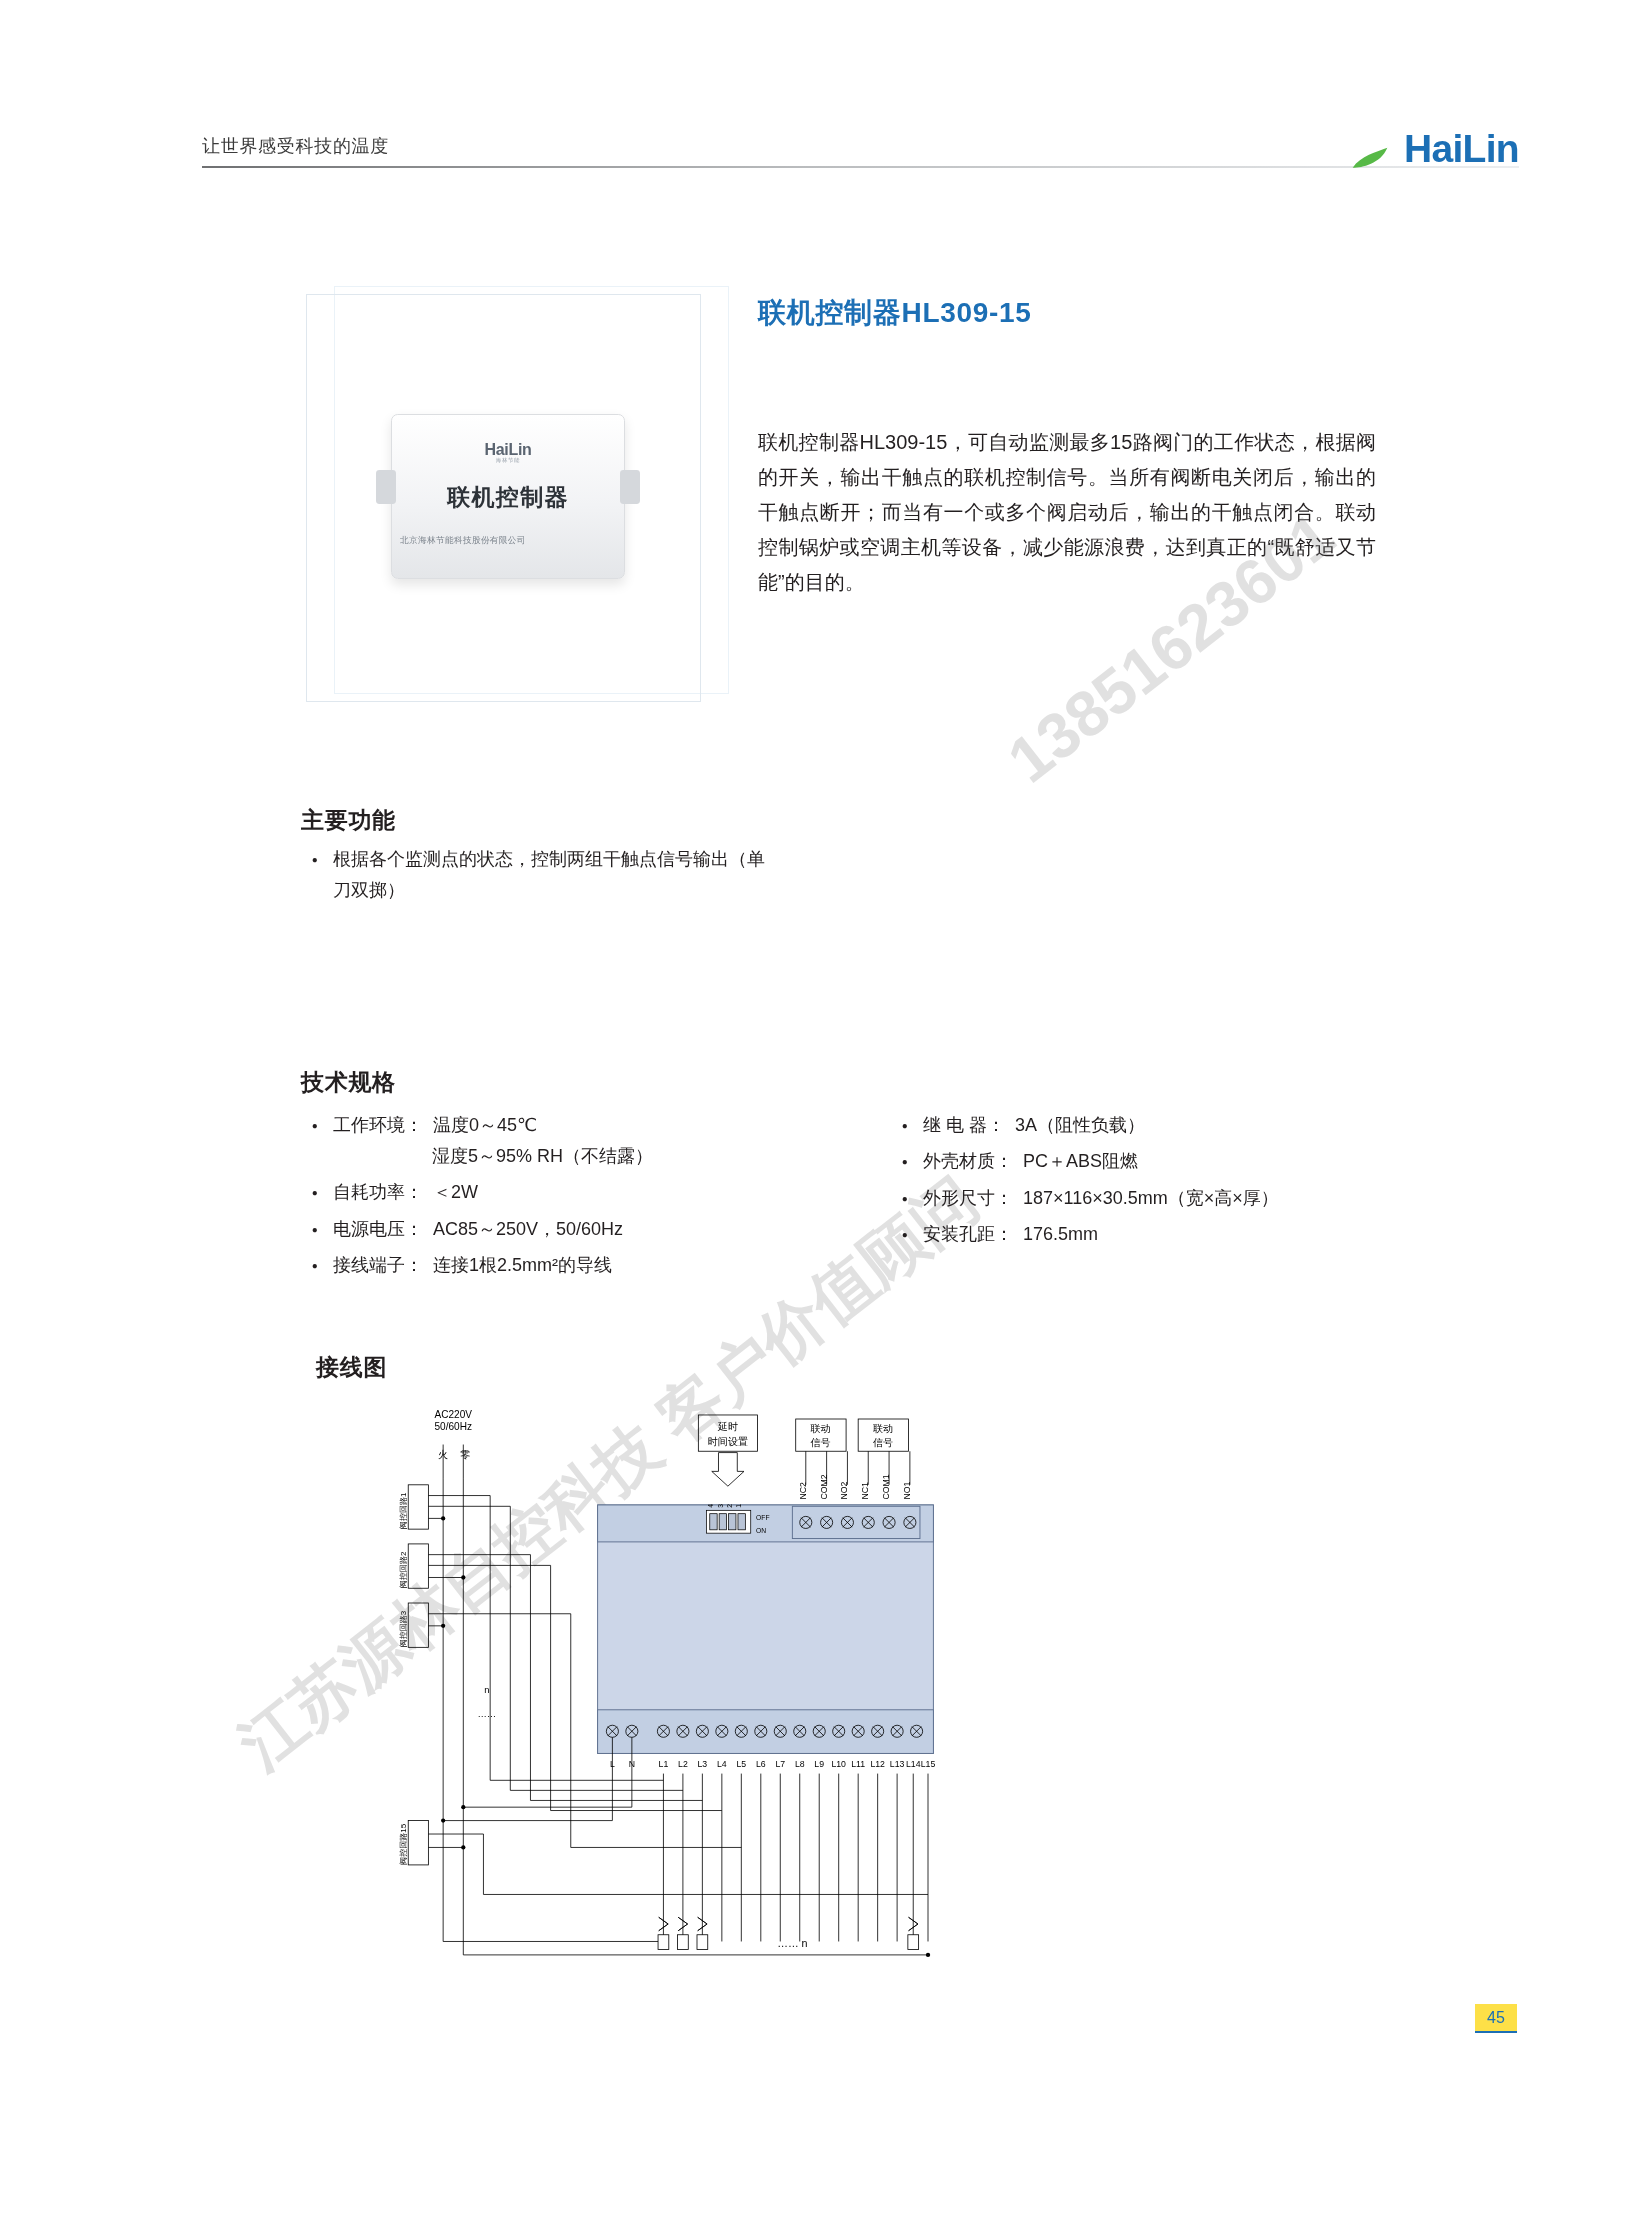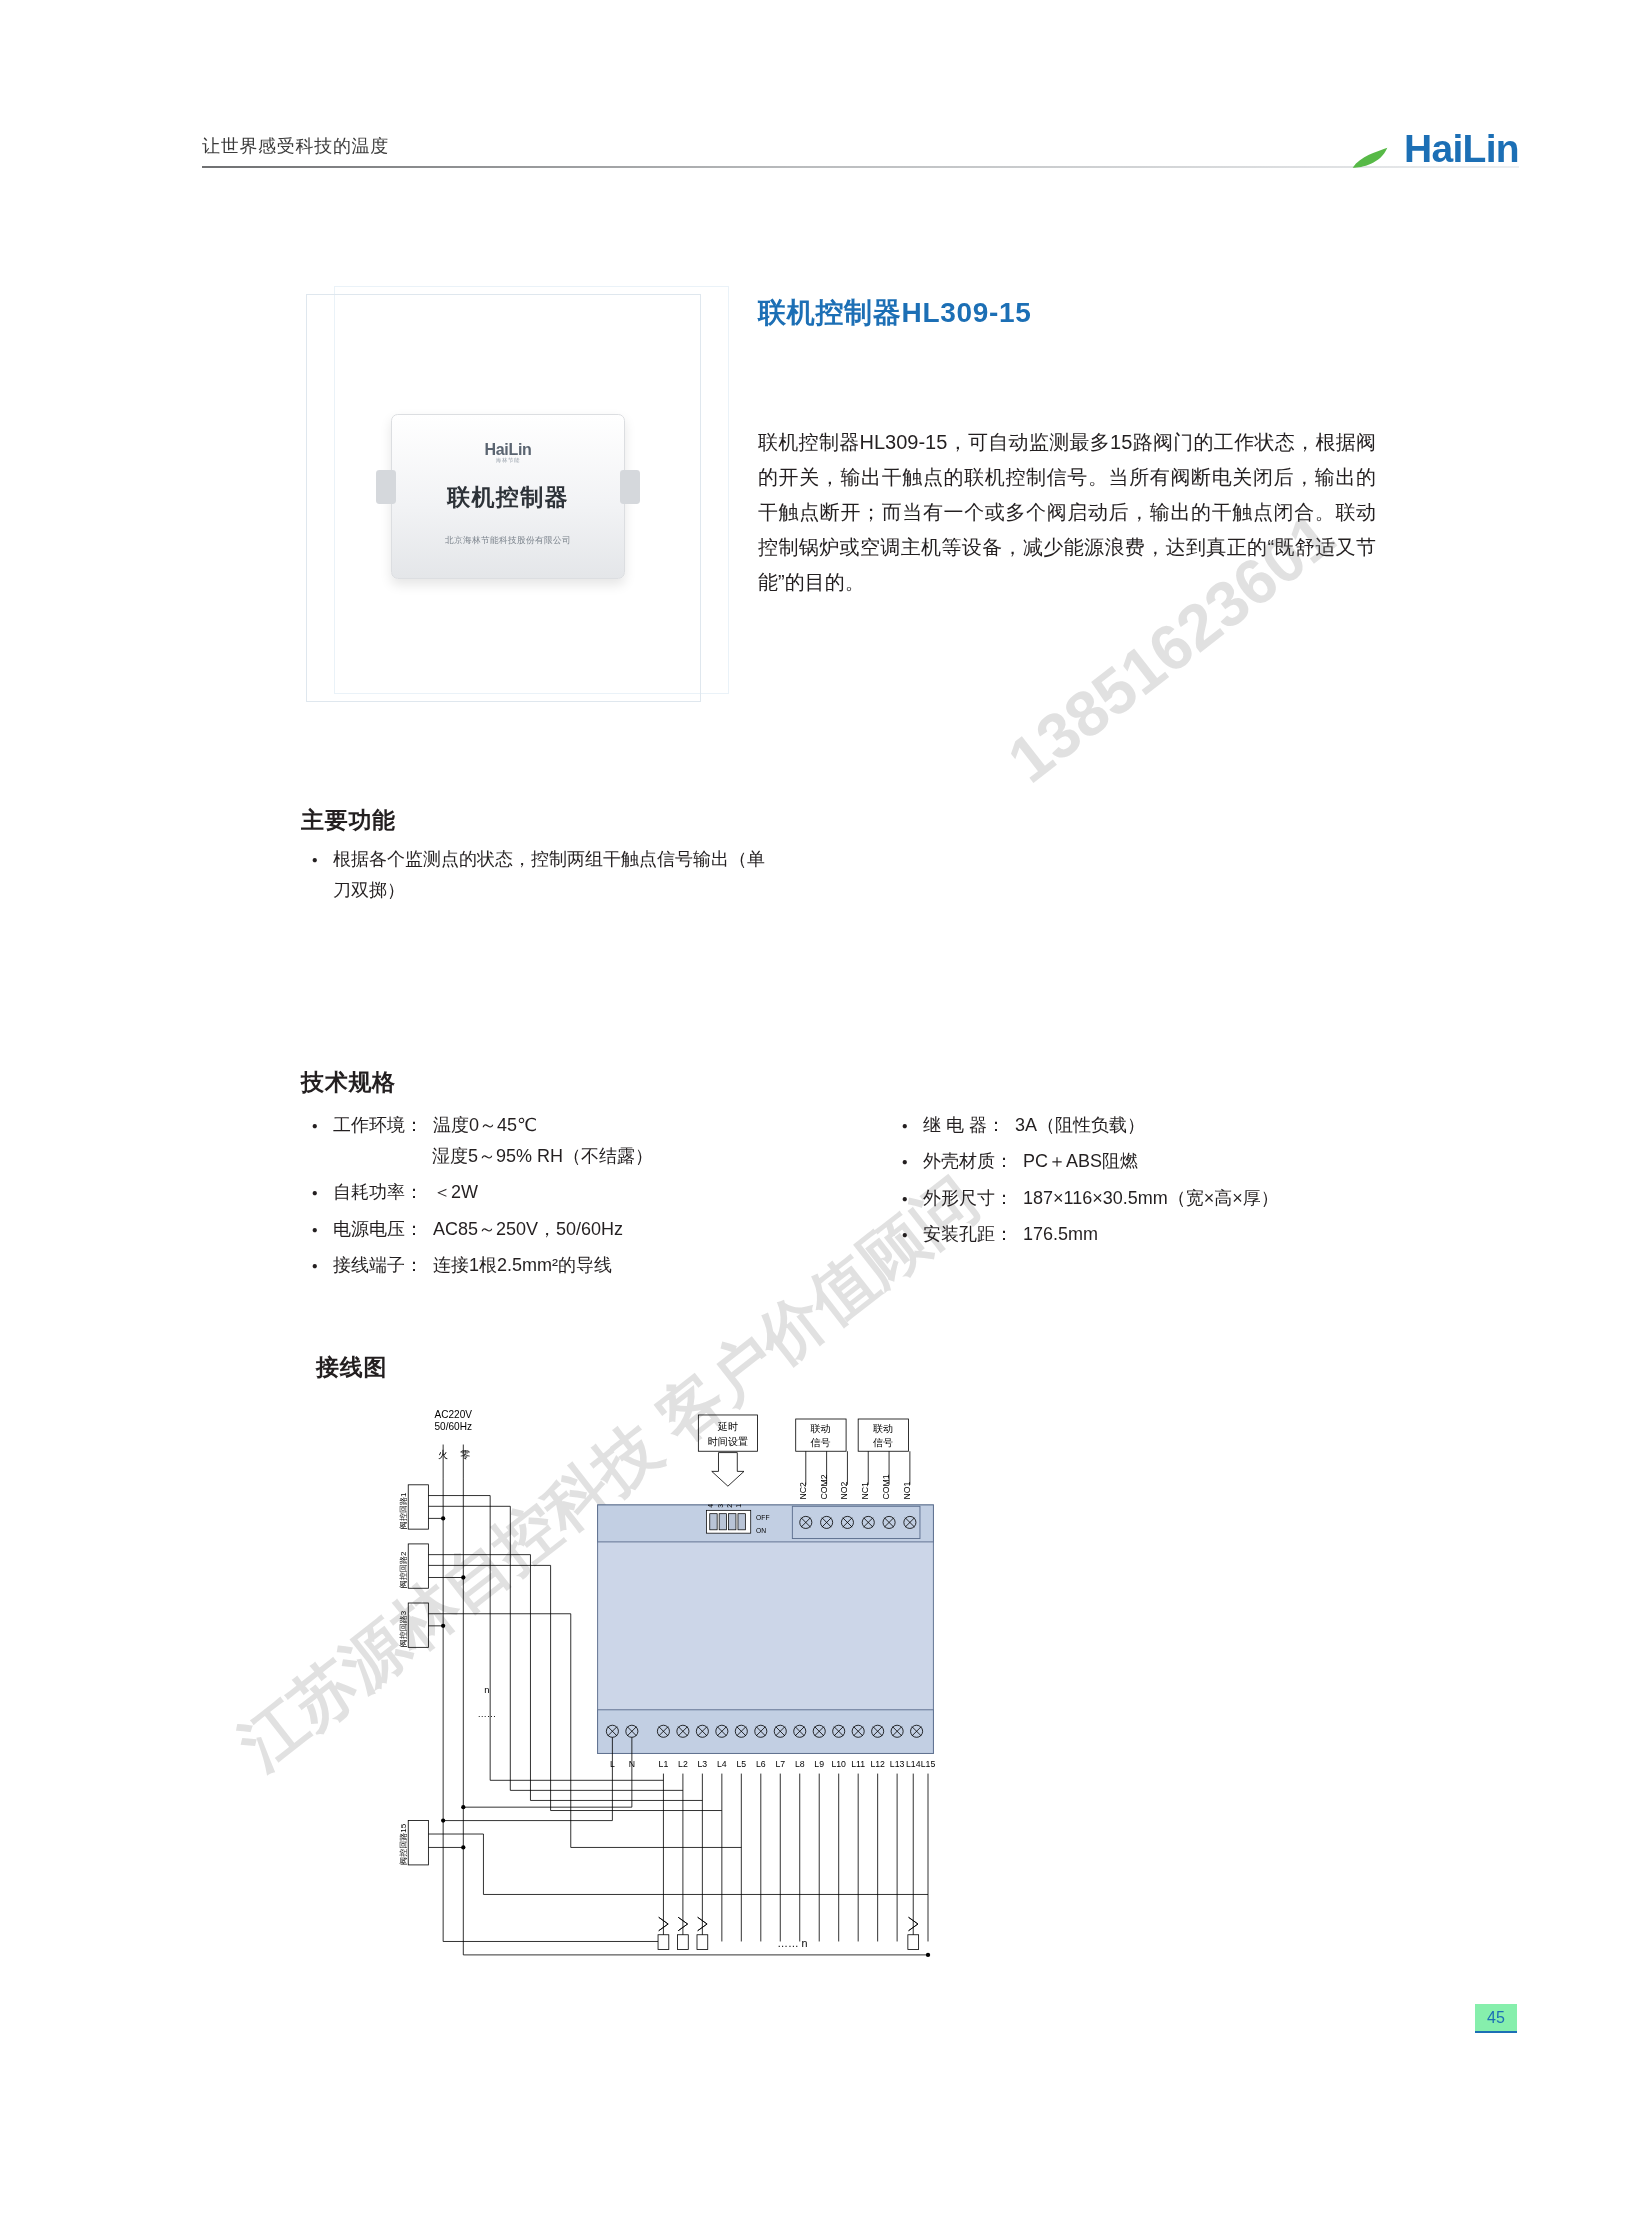--- a/index.html
+++ b/index.html
@@ -126,22 +126,21 @@
     position: absolute;
     left: 0; right: 0; top: 67px;
     text-align: center;
     font-size: 23px;
     font-weight: bold;
     color: #2d3238;
     letter-spacing: 1.3px;
   }
   .device .dev-company {
     position: absolute;
-    left: 0; right: 0; top: 120px;
-    text-align: center;
+    left: 8px; right: 0; top: 120px;
     font-size: 8.7px;
     color: #7b838c;
     letter-spacing: 0.3px;
   }
 
   
   .prod-title {
     position: absolute;
     left: 758px;
     top: 294px;
@@ -241,21 +240,21 @@
   }
   .diagram svg { display: block; }
 
   
   .page-num {
     position: absolute;
     right: 128px;
     bottom: 107px;
     width: 42px;
     height: 27px;
-    background: #86efac;
+    background: #fde047;
     border-bottom: 2.7px solid #1c6fb5;
     color: #1c6fb5;
     font-size: 16px;
     text-align: center;
     line-height: 27px;
   }
 </style>
 </head>
 <body>
 

